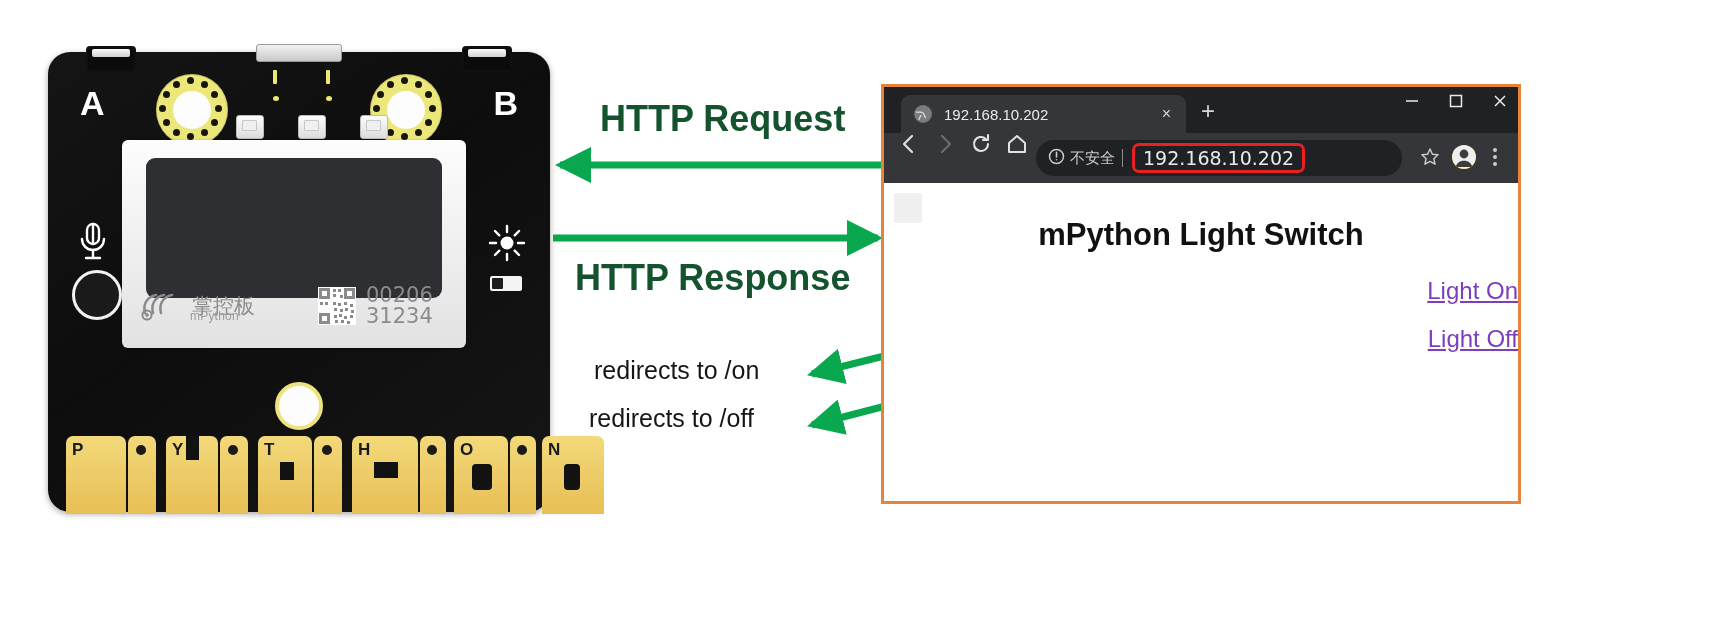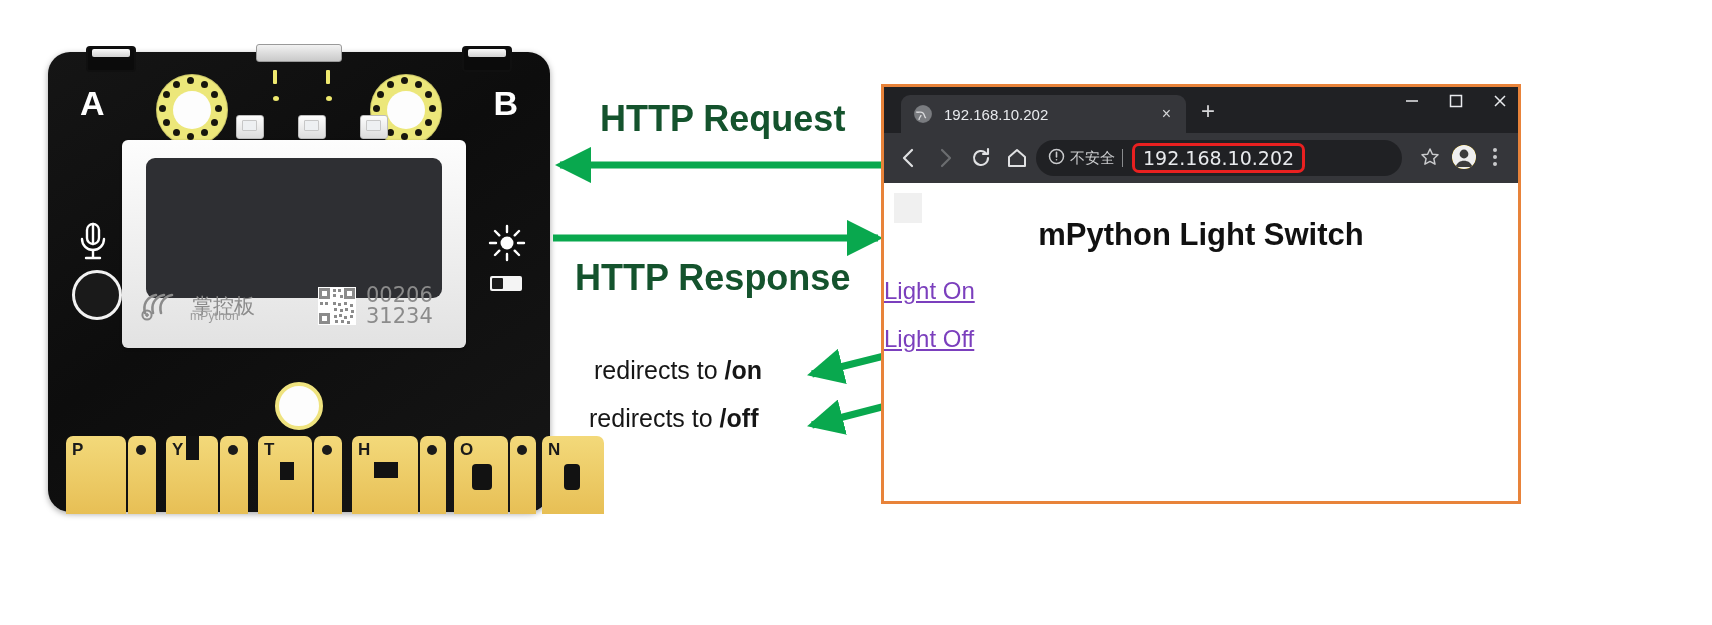--- a/index.html
+++ b/index.html
@@ -154,21 +154,21 @@
   }
   .http-req{left:600px;top:98px;font-size:36px;}
   .http-res{left:575px;top:257px;font-size:36px;}
 
   .smalltext{
     position:absolute;color:#161616;font-size:25px;white-space:nowrap;
     font-family:"Liberation Sans", sans-serif;
   }
   .redir-on{left:594px;top:356px;}
   .redir-off{left:589px;top:404px;}
-  .smalltext b{font-weight:bold;}
+  .smalltext b{font-weight:normal;}
 
   svg.arrows{position:absolute;inset:0;width:1712px;height:625px;pointer-events:none;}
 
   
   .browser{
     position:absolute;left:881px;top:84px;width:640px;height:420px;
     border:3px solid #e8833a;
     background:#0c4a6e;
     box-sizing:border-box;
   }
@@ -195,21 +195,21 @@
   .newtab{
     position:absolute;left:317px;top:12px;color:#d6d7d9;font-size:24px;line-height:24px;
   }
   .wincontrols{
     position:absolute;right:10px;top:6px;display:flex;align-items:center;gap:28px;
     color:#e8eaed;
   }
   .wc{width:16px;height:16px;position:relative;display:inline-block;}
 
   .toolbar{
-    height:50px;position:relative;display:flex;align-items:center;
+    height:50px;position:relative;display:flex;
     background:#35363a;
   }
   .tb-icon{
     width:22px;height:22px;margin-left:14px;position:relative;color:#c9cacc;flex:0 0 auto;
   }
   .omnibox{
     position:absolute;left:152px;top:7px;right:116px;height:36px;
     background:#202124;border-radius:18px;display:flex;align-items:center;
   }
   .omni-warn{
@@ -240,21 +240,21 @@
   }
   .ghostbox{
     position:absolute;left:10px;top:10px;width:28px;height:30px;background:#f0f0f0;
   }
   .page-title{
     text-align:center;margin:0;padding-top:34px;
     font-size:31px;font-weight:bold;color:#111;
     font-family:"Liberation Sans", sans-serif;
   }
   .links{
-    margin-top:24px;text-align:left;
+    margin-top:24px;text-align:right;
   }
   .links a{
     display:block;color:#7b3fbd;text-decoration:underline;
     font-size:24px;margin-bottom:20px;
     font-family:"Liberation Sans", sans-serif;
   }
 </style>
 </head>
 <body>
 

